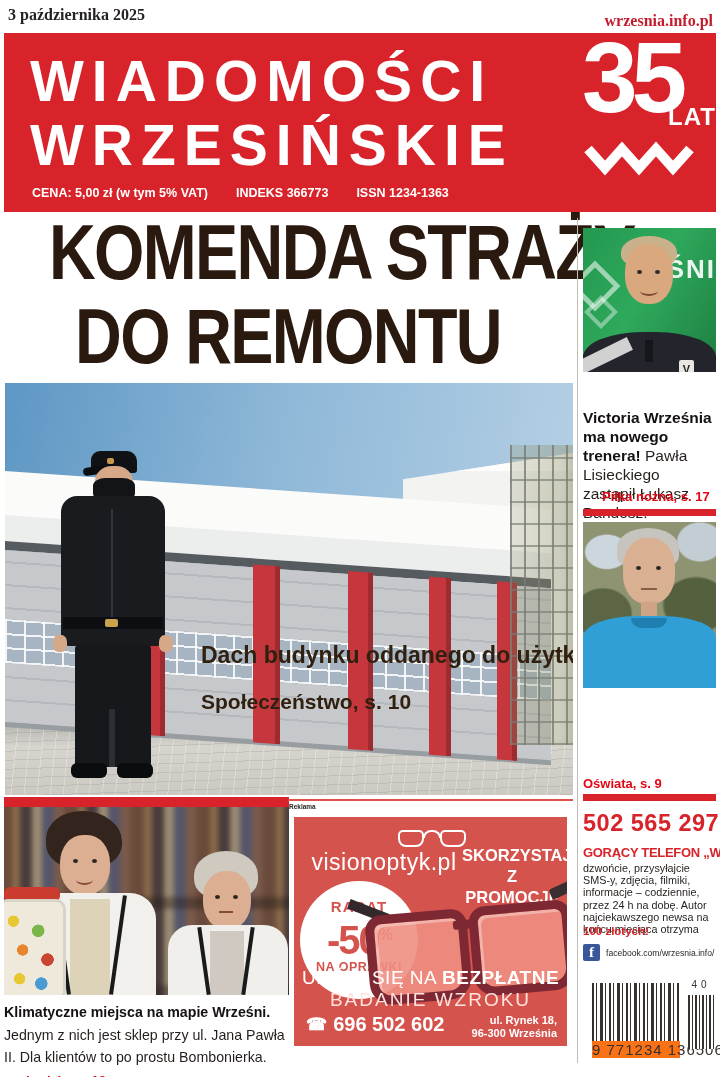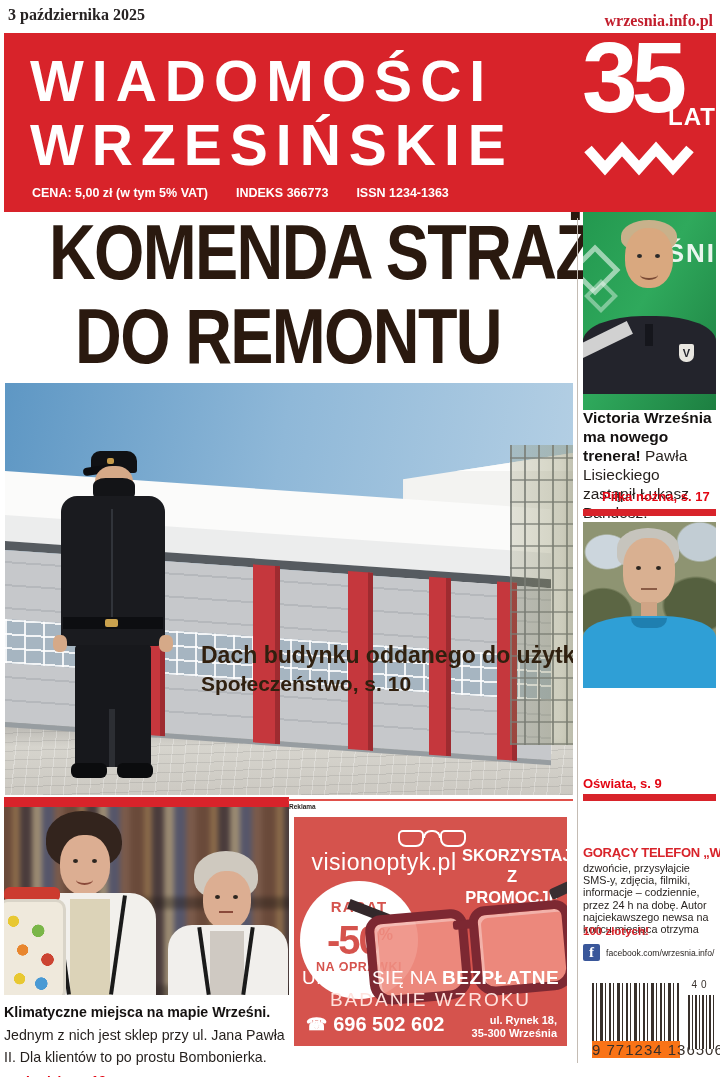--- a/index.html
+++ b/index.html
@@ -59,25 +59,25 @@
      background-image:repeating-linear-gradient(90deg,rgba(255,255,255,.85) 0 2px,transparent 2px 19px),
                       repeating-linear-gradient(0deg,rgba(255,255,255,.85) 0 2px,transparent 2px 14px);}
   .pm-hallshadow{position:absolute;left:0;top:251px;width:546px;height:5px;background:#979da1;}
   .pillar{position:absolute;top:76px;height:178px;background:#c5373d;box-shadow:inset -5px 0 0 #9e2b30;}
   .figure{position:absolute;left:48px;top:68px;width:120px;height:330px;}
   .fg{position:absolute;}
 
   
   .caption{position:absolute;left:196px;top:258px;color:#30200f;}
   .caption .cl{font-size:23px;font-weight:bold;line-height:29px;white-space:nowrap;}
-  .caption .clink{margin-top:2px;font-size:21px;font-weight:bold;color:#30200f;}
+  .caption .clink{margin-top:20px;font-size:21px;font-weight:bold;color:#30200f;}
 
   
   .sb{position:absolute;left:583px;width:133px;}
-  .sb-photo1{top:212px;height:198px;overflow:hidden;position:absolute;
+  .sb-photo1{top:228px;height:144px;overflow:hidden;position:absolute;
      background:linear-gradient(120deg,#23984f,#2fa95c 45%,#1d7f41);}
   .sb-photo2{top:522px;height:166px;overflow:hidden;position:absolute;
      background:
        radial-gradient(38px 30px at 18% 18%,#ccd6dd 0 55%,transparent 60%),
        radial-gradient(40px 34px at 88% 12%,#c2cdd4 0 55%,transparent 60%),
        radial-gradient(46px 40px at 15% 55%,#5c6644 0 60%,transparent 65%),
        radial-gradient(52px 44px at 85% 50%,#55603f 0 60%,transparent 66%),
        radial-gradient(40px 36px at 50% 20%,#76815a 0 60%,transparent 66%),
        #8e9472;}
   .sb-text{position:absolute;font-size:15.5px;line-height:19px;color:#241f1c;}
@@ -249,20 +249,21 @@
     <div class="abs" style="left:73px;top:44px;width:5px;height:4px;background:#2c2620;border-radius:50%;"></div>
     <div class="abs" style="left:58px;top:66px;width:16px;height:2px;background:#8a5b45;"></div>
     <div class="abs" style="left:58px;top:80px;width:16px;height:16px;background:#cfa485;"></div>
     <div class="abs" style="left:0;top:94px;width:133px;height:72px;background:#2f9fd6;border-radius:40% 40% 0 0 / 30% 30% 0 0;"></div>
     <div class="abs" style="left:48px;top:96px;width:36px;height:10px;background:#1f7fb0;border-radius:0 0 14px 14px;"></div>
   </div>
   <div class="sb-link sb" style="top:776px;">Oświata, s. 9</div>
 
   <div class="redbar" style="top:794px;"></div>
 
+  <div class="hot-phone">502 565 297</div>
   <div class="hot-title">GORĄCY TELEFON „WW”!</div>
   <div class="hot-body">dzwońcie, przysyłajcie SMS-y, zdjęcia, filmiki, informacje – codziennie, przez 24 h na dobę. Autor najciekawszego newsa na końcu miesiąca otrzyma</div>
   <div class="hot-high">100 złotych!</div>
   <div class="fb-row">
     <div class="fb-icon">f</div>
     <span class="fb-url">facebook.com/wrzesnia.info/</span>
   </div>
 
   <div class="barcode">
     <div class="bc-main"></div>
@@ -332,17 +333,17 @@
     <div class="ad-cta1">
       <span>UMÓW SIĘ NA </span><b>BEZPŁATNE</b>
     </div>
     <div class="ad-cta2">BADANIE WZROKU</div>
     <div class="ad-phone">
       <span class="ph-ic">☎</span>
       <span>696 502 602</span>
     </div>
     <div class="ad-addr">
       <div>ul. Rynek 18,</div>
-      <div>35-300 Września</div>
+      <div>96-300 Września</div>
     </div>
   </div>
 
 </div>
 
 </body></html>

